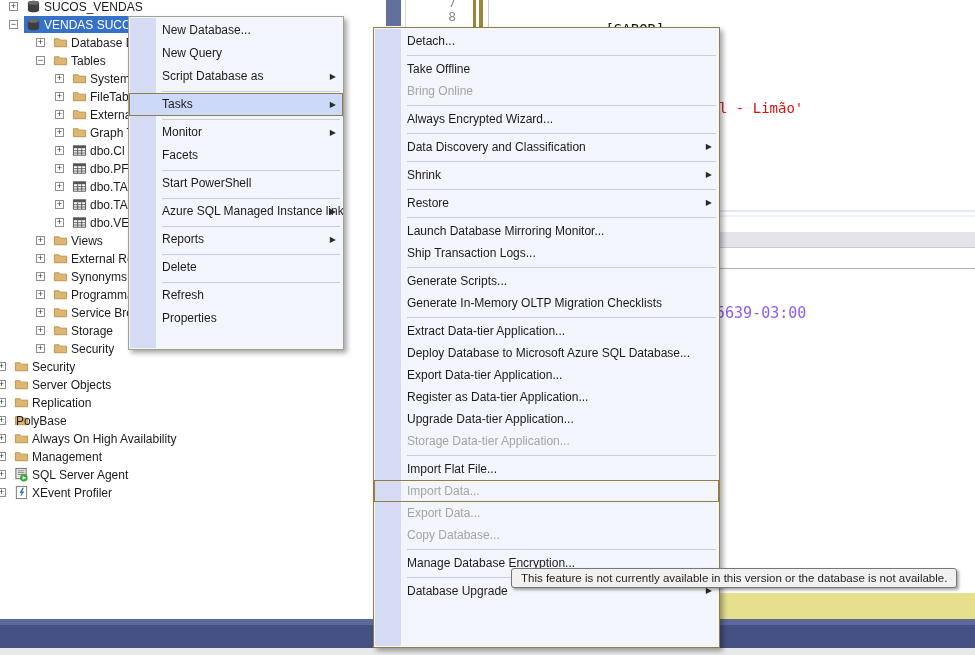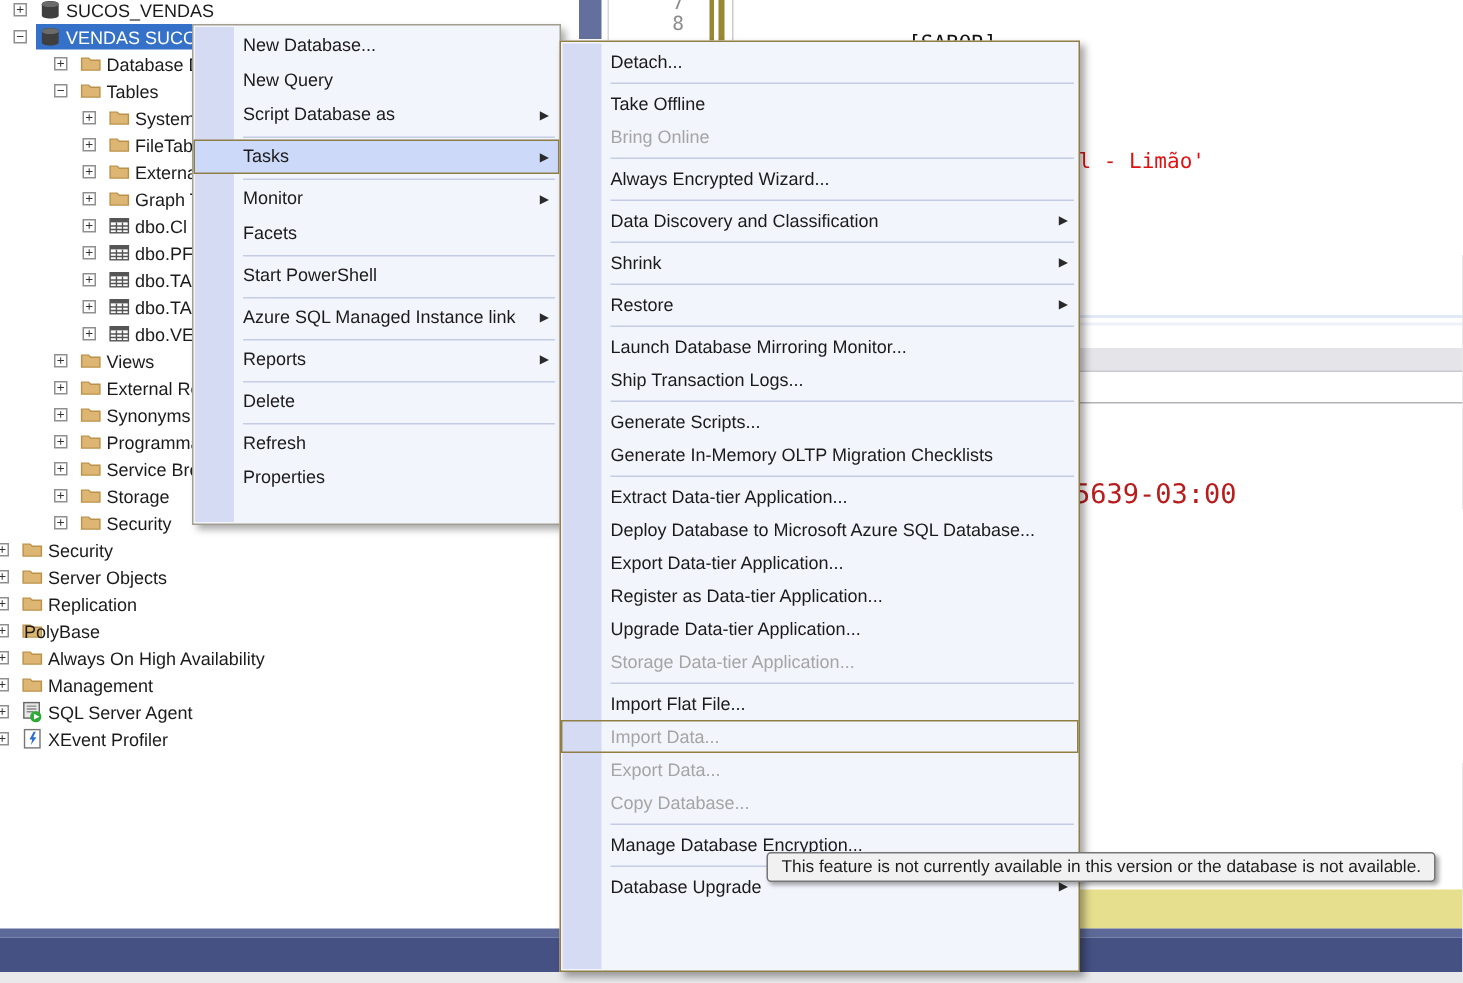--- a/index.html
+++ b/index.html
@@ -22,37 +22,37 @@
   
   .mono{font-family:"DejaVu Sans Mono","Liberation Mono",monospace;}
   .gutter-nums{position:absolute;left:438px;top:-4px;width:18px;text-align:right;
                font-size:13px;line-height:13.5px;color:#8c8c8c;}
   .chbar1{position:absolute;left:473px;top:0;width:3px;height:27px;background:#9a8734;}
   .chbar2{position:absolute;left:479px;top:0;width:4px;height:27px;background:#9a8734;}
   .margin-line{position:absolute;left:488px;top:0;width:1px;height:27px;background:#cccccc;}
   .code-lines{position:absolute;left:597px;top:-4px;font-size:14px;line-height:13.5px;
               color:#141414;white-space:pre;}
   .string-frag{position:absolute;left:719px;top:100px;font-size:14px;color:#e01111;white-space:pre;}
-  .result-frag{position:absolute;left:716px;top:319px;font-size:18px;color:#b91c1c;white-space:pre;}
+  .result-frag{position:absolute;left:716px;top:304px;font-size:15px;color:#8b5cf6;white-space:pre;}
 
   
   .band-line-a{position:absolute;left:720px;top:210px;width:255px;height:2px;background:#e2e9f6;}
   .band-line-b{position:absolute;left:720px;top:215px;width:255px;height:2px;background:#edf1fa;}
   .band-gray{position:absolute;left:720px;top:232px;width:255px;height:15px;background:#e5e5e9;border-bottom:1px solid #c9c9cf;}
   .hline{position:absolute;left:720px;top:268px;width:255px;height:1px;background:#b2b2b8;}
   .band-yellow{position:absolute;left:720px;top:593px;width:255px;height:26px;background:#e6df8e;}
   .status-mid{position:absolute;left:0;top:619px;width:975px;height:6px;background:#5d6a99;}
   .status-dark{position:absolute;left:0;top:625px;width:975px;height:23px;background:#455183;}
   .status-bottom{position:absolute;left:0;top:648px;width:975px;height:7px;background:#e9e9ec;}
 
   
   .menu{position:absolute;box-sizing:border-box;background:#f3f5fc;
         box-shadow:3px 3px 5px rgba(0,0,0,.35);padding-top:2px;padding-bottom:2px;}
   .menu::before{content:'';position:absolute;left:1px;top:1px;bottom:1px;width:26px;background:#d5dbf2;}
-  #menu1{left:128px;top:16px;width:246px;height:334px;border:1px solid #a29e90;z-index:10;}
+  #menu1{left:128px;top:16px;width:216px;height:334px;border:1px solid #a29e90;z-index:10;}
   #menu2{left:373px;top:27px;width:347px;height:621px;border:1px solid #8f7f44;z-index:11;}
   .mi{position:relative;padding-left:33px;white-space:nowrap;overflow:hidden;}
   #menu1 .mi{height:23px;line-height:23px;}
   #menu2 .mi{height:22px;line-height:22px;}
   .mi.dis{color:#a5a5a5;}
   .mi.hl{background:#ccd9f8;outline:1px solid #8f7f44;outline-offset:-1px;}
   .mi.outl{outline:1px solid #8f7f44;outline-offset:-1px;}
   .arrow{position:absolute;right:7px;top:0;font-size:8px;color:#2a2a2a;}
   .msep{position:relative;}
   #menu1 .msep{height:5px;}

